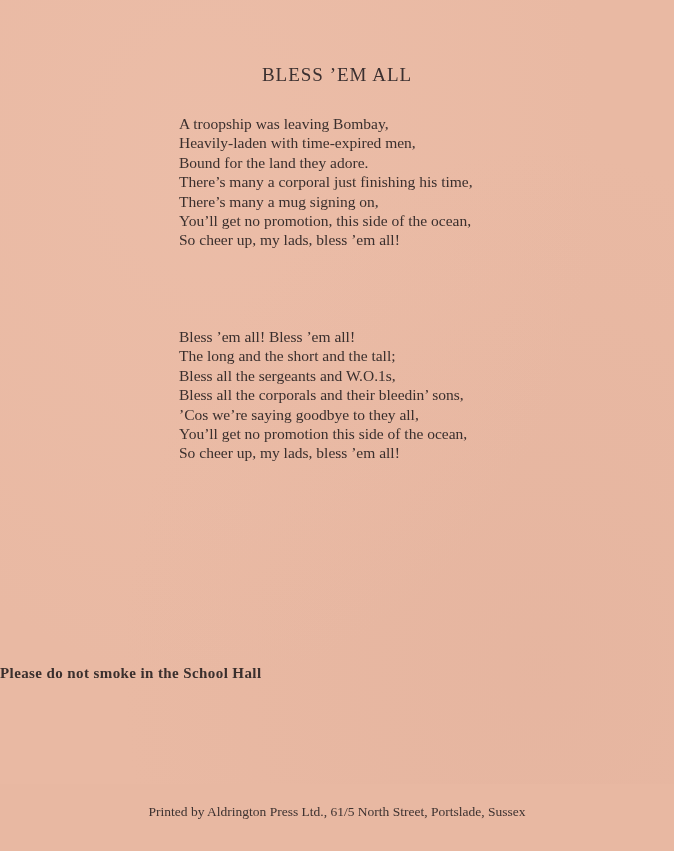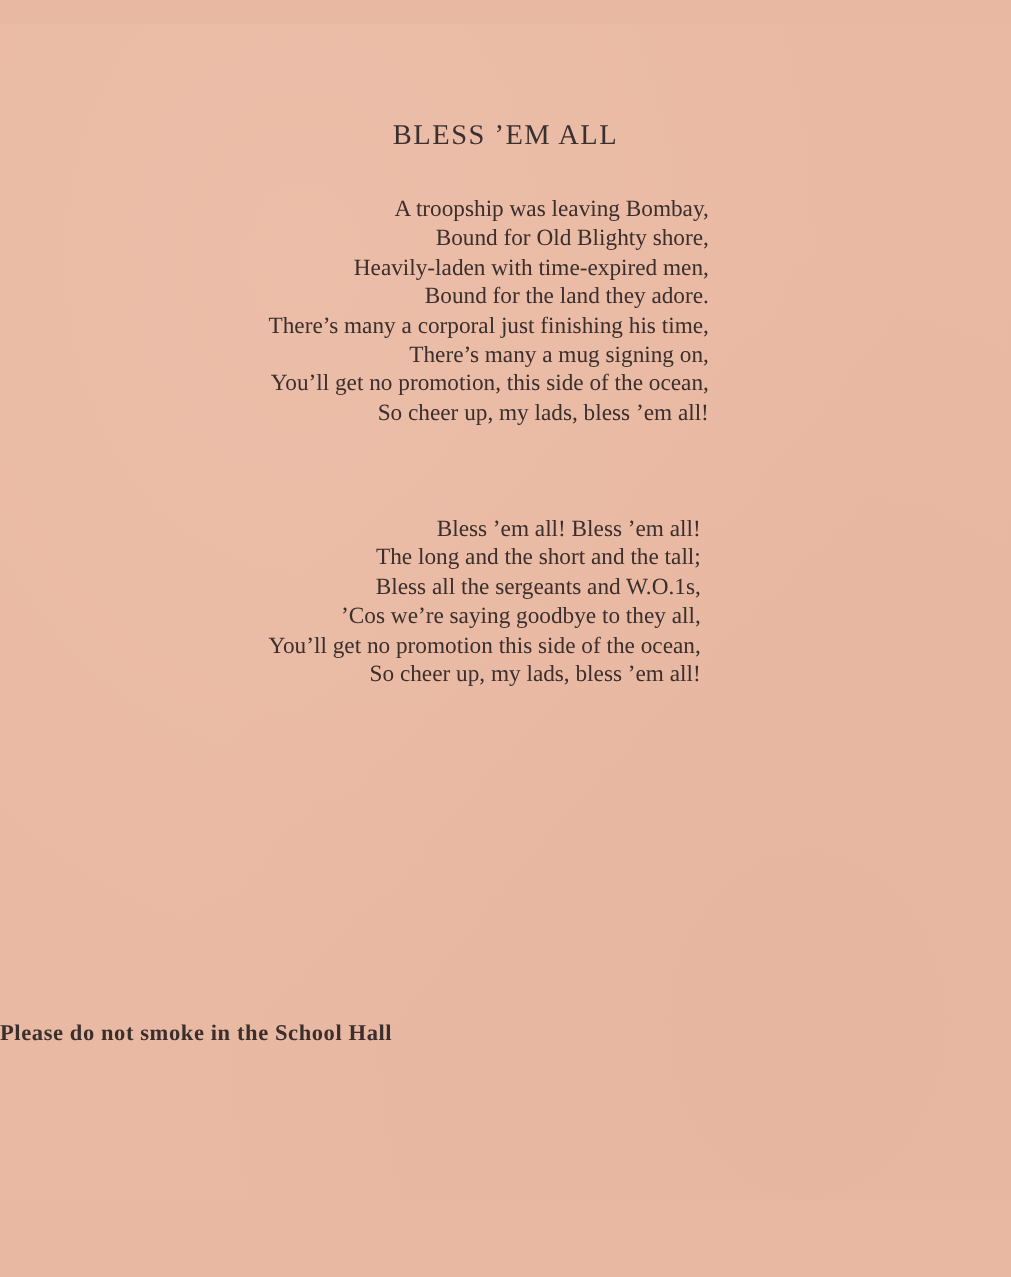--- a/index.html
+++ b/index.html
@@ -8,21 +8,21 @@
     }
     body {
       width: 674px;
       height: 851px;
       background: #e8b8a2;
       overflow: hidden;
       position: relative;
     }
     .page {
       position: absolute;
-      left: 0; top: 16px;
+      left: 0; top: 0;
       width: 674px;
       height: 784px;
       background:
         radial-gradient(ellipse at 30% 20%, rgba(240,196,176,0.35), rgba(0,0,0,0) 60%),
         radial-gradient(ellipse at 80% 85%, rgba(220,170,150,0.25), rgba(0,0,0,0) 55%),
         #e9b9a3;
       color: #3a2f2d;
       font-family: "DejaVu Serif", "Liberation Serif", serif;
     }
     .title {
@@ -42,21 +42,20 @@
       font-family: "Liberation Serif", "DejaVu Serif", serif;
       font-size: 15.5px;
       line-height: 19.4px;
       color: #3a2f2d;
     }
     .stanza-1 { top: 114px; }
     .stanza-2 { top: 295px; margin-top: 32px; }
     .line {
       display: block;
       white-space: nowrap;
-      text-align: right;
     }
     .notice {
       position: absolute;
       left: 0;
       width: 674px;
       top: 665px;
       text-align: left;
       font-family: "Liberation Serif", "DejaVu Serif", serif;
       font-weight: bold;
       font-size: 15px;
@@ -76,34 +75,35 @@
   </style>
 </head>
 <body>
 
 <div class="page">
 
   <div class="title">BLESS ’EM ALL</div>
 
   <div class="stanza stanza-1">
     <span class="line">A troopship was leaving Bombay,</span>
-    <span class="line">Bound for Old Blighty shore,</span>
     <span class="line">Heavily-laden with time-expired men,</span>
     <span class="line">Bound for the land they adore.</span>
     <span class="line">There’s many a corporal just finishing his time,</span>
     <span class="line">There’s many a mug signing on,</span>
     <span class="line">You’ll get no promotion, this side of the ocean,</span>
     <span class="line">So cheer up, my lads, bless ’em all!</span>
   </div>
 
   <div class="stanza stanza-2">
     <span class="line">Bless ’em all! Bless ’em all!</span>
     <span class="line">The long and the short and the tall;</span>
     <span class="line">Bless all the sergeants and W.O.1s,</span>
+    <span class="line">Bless all the corporals and their bleedin’ sons,</span>
     <span class="line">’Cos we’re saying goodbye to they all,</span>
     <span class="line">You’ll get no promotion this side of the ocean,</span>
     <span class="line">So cheer up, my lads, bless ’em all!</span>
   </div>
 
   <div class="notice">Please do not smoke in the School Hall</div>
 
+  <div class="imprint">Printed by Aldrington Press Ltd., 61/5 North Street, Portslade, Sussex</div>
 
 </div>
 
 </body></html>

